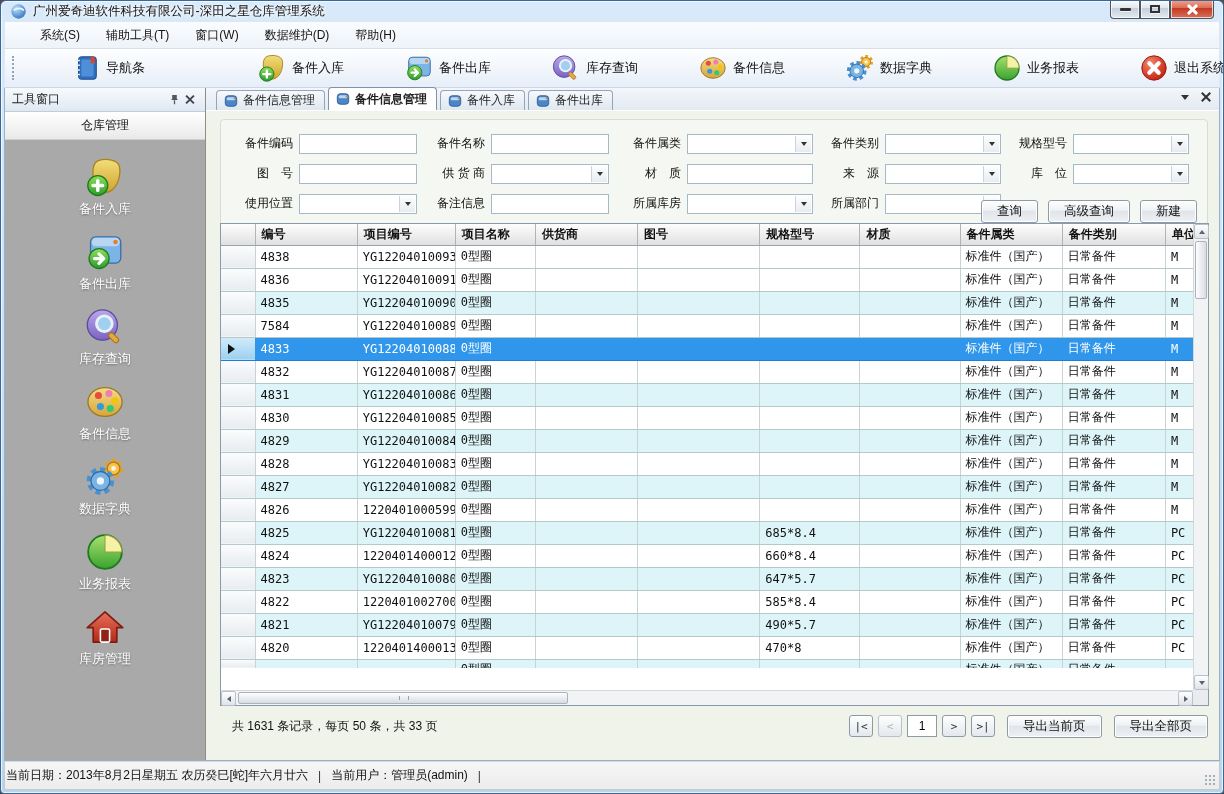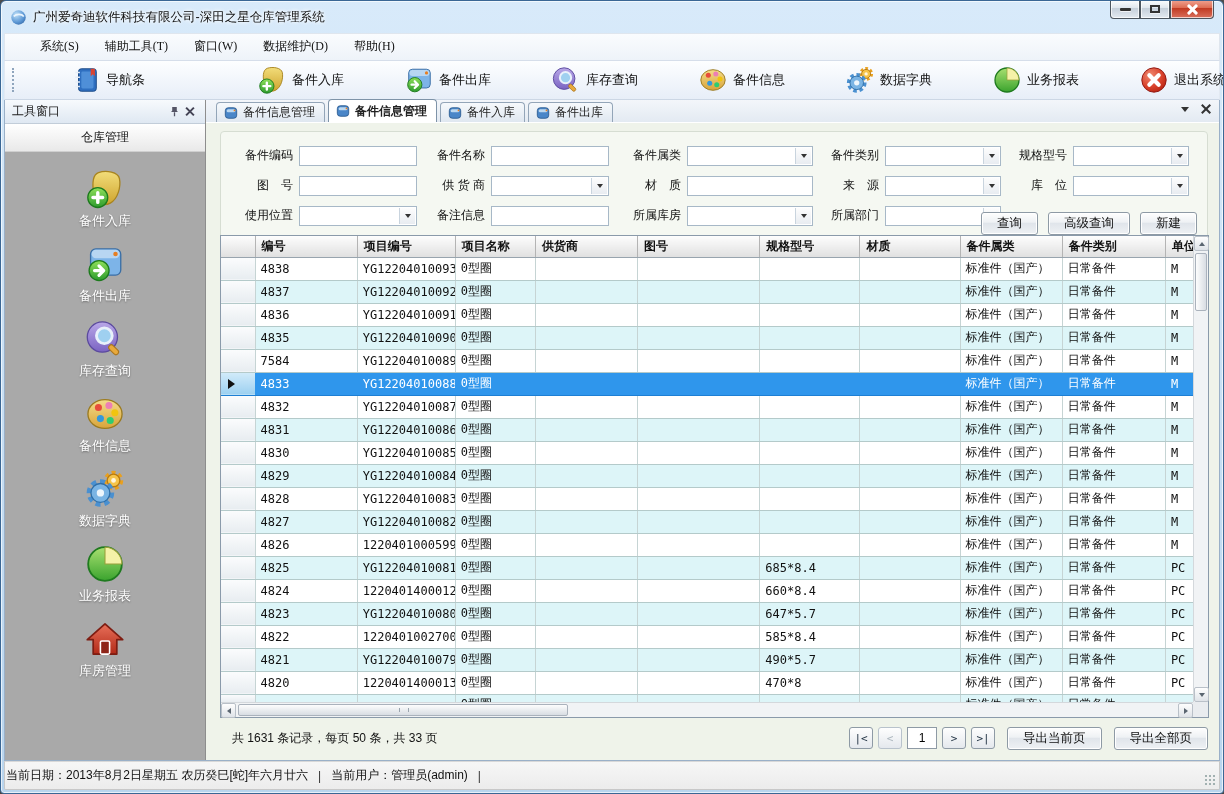--- a/index.html
+++ b/index.html
@@ -2,38 +2,38 @@
 <html><head>
 <meta charset="utf-8">
 <style>
   * { box-sizing: border-box; margin: 0; padding: 0; }
   body { background:#555; font-family:"Liberation Sans","DejaVu Sans",sans-serif; font-size:12px; -webkit-font-smoothing:antialiased; }
   .window { width:1224px; height:794px; position:relative; display:flex; flex-direction:column;
     background:linear-gradient(180deg,#d8eafa,#b9d5ee); border:1px solid #3a6795; border-radius:6px 6px 4px 4px;
     box-shadow:inset 0 0 0 1px rgba(255,255,255,.65), 0 2px 8px rgba(0,0,0,.5); padding:0 3px 3px 3px; overflow:hidden; }
 
   
-  .titlebar { height:32px; display:flex; align-items:center; padding:0 6px; position:relative; flex:0 0 auto; }
+  .titlebar { height:20px; display:flex; align-items:center; padding:0 6px; position:relative; flex:0 0 auto; }
   .title-icon { width:17px; height:17px; display:inline-block; }
   .title-text { margin-left:6px; color:#111; text-shadow:0 0 4px #fff, 0 0 4px #fff; font-size:12.5px; }
   .win-controls { position:absolute; right:6px; top:-1px; display:flex; }
   .win-btn { width:30px; height:19px; border:1px solid #4c555e; border-top:none; display:flex; align-items:center; justify-content:center;
     background:linear-gradient(#fdfeff,#dfe6ee 45%,#c5cfda 46%,#e3eaf1); box-shadow:inset 0 0 0 1px rgba(255,255,255,.7); cursor:pointer; }
   .win-btn.min { border-radius:0 0 0 4px; }
   .win-btn.close { width:44px; border-radius:0 0 4px 0;
     background:linear-gradient(#f0a492,#dd6a50 45%,#c13a22 46%,#d9705c); }
   .glyph-min { width:11px; height:3px; background:#333; border-radius:1px; box-shadow:0 1px 0 rgba(255,255,255,.7); }
   .glyph-max { width:10px; height:8px; border:2px solid #333; box-shadow:0 1px 0 rgba(255,255,255,.6); }
   .glyph-close { position:relative; width:13px; height:13px; }
   .glyph-close::before,.glyph-close::after { content:""; position:absolute; left:5.5px; top:0; width:3px; height:13px; background:#fff; border-radius:1px; }
   .glyph-close::before { transform:rotate(45deg);} .glyph-close::after { transform:rotate(-45deg);}
 
   
   .menubar { height:28px; background:linear-gradient(#fafcfe,#eef3f9); border:1px solid #dfe6ee; border-bottom:1px solid #d6deea;
-    display:flex; align-items:flex-end; padding-left:22px; flex:0 0 auto;font-family:Liberation Serif, serif; }
+    display:flex; align-items:flex-start; padding-left:22px; flex:0 0 auto; }
   .menu-item { padding:5px 13px; color:#111; cursor:default; }
 
   
   .toolbar { height:39px; background:linear-gradient(#fdfeff,#e7eef8); border:1px solid #e2e9f2; border-top:none; border-bottom:1px solid #ccd7e5;
     display:flex; align-items:center; padding:0 4px; flex:0 0 auto;gap:42px; }
   .tb-grip { width:5px; height:24px; border-left:2px dotted #8fa5bd; margin:0 6px 0 3px; }
   .tb-item { display:flex; align-items:center; gap:5px; padding:2px 9px; height:34px; border-radius:3px; cursor:pointer; }
   .tb-item .icon { width:30px; height:30px; }
   .tb-label { color:#111; font-size:13px; white-space:nowrap; }
   .tb-sep { width:1px; height:26px; background:#c6d2e0; box-shadow:1px 0 0 #fff; margin:0 5px; }
@@ -552,33 +552,20 @@
                     <td>YG12204010093</td>
                     <td>0型圈</td>
                     <td></td>
                     <td></td>
                     <td></td>
                     <td></td>
                     <td>标准件（国产）</td>
                     <td>日常备件</td>
                     <td>M</td>
                   </tr>
-                  <tr class="alt">
-                    <td class="rowsel"></td>
-                    <td>4837</td>
-                    <td>YG12204010092</td>
-                    <td>0型圈</td>
-                    <td></td>
-                    <td></td>
-                    <td></td>
-                    <td></td>
-                    <td>标准件（国产）</td>
-                    <td>日常备件</td>
-                    <td>M</td>
-                  </tr>
                   <tr>
                     <td class="rowsel"></td>
                     <td>4836</td>
                     <td>YG12204010091</td>
                     <td>0型圈</td>
                     <td></td>
                     <td></td>
                     <td></td>
                     <td></td>
                     <td>标准件（国产）</td>

